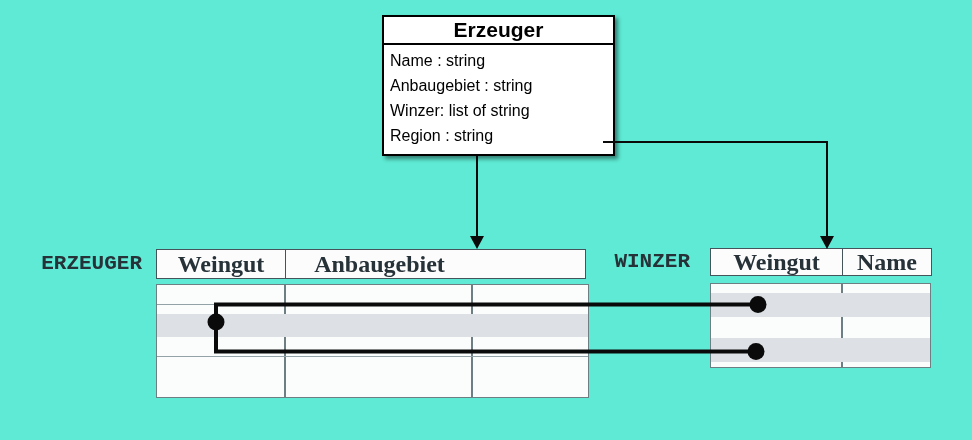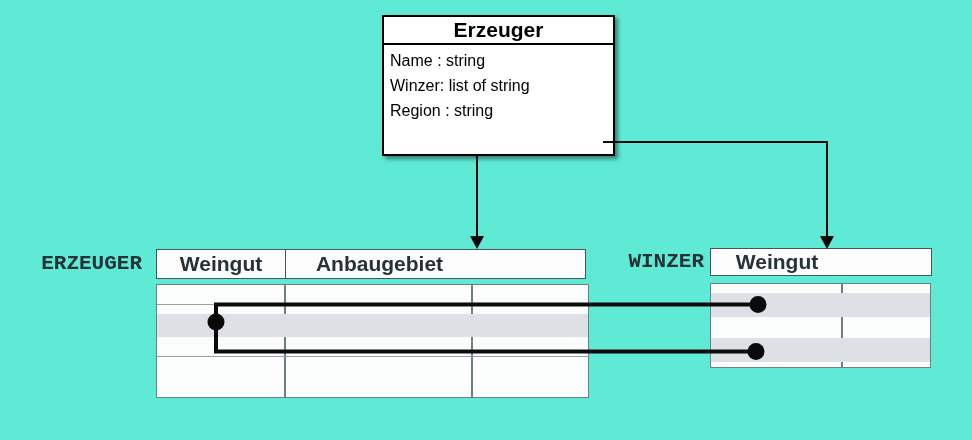--- a/index.html
+++ b/index.html
@@ -21,33 +21,33 @@
 
   
   svg.overlay{position:absolute;left:0;top:0;width:972px;height:440px;z-index:6;}
 
   
   .tbl-label{
     position:absolute;font-family:"Liberation Mono","DejaVu Sans Mono",monospace;
     font-weight:bold;font-size:21px;color:#263238;text-align:right;white-space:nowrap;
   }
   .lbl-erzeuger{left:28px;top:252px;width:114px;}
-  .lbl-winzer{left:598px;top:250px;width:106px;}
+  .lbl-winzer{left:584px;top:250px;width:106px;}
 
   
   .tbl-header{
     position:absolute;display:flex;box-sizing:border-box;
     border:1.5px solid #44545a;background:#fcfcfd;
   }
   .hdr-erzeuger{left:156px;top:249px;width:430px;height:30px;}
   .hdr-winzer{left:710px;top:248px;width:222px;height:28px;}
   .hdr-cell{
     box-sizing:border-box;height:100%;
-    font-family:Liberation Sans, sans-serif;font-weight:bold;
-    font-size:21px;color:#263238;text-align:center;
+    font-family:Liberation Serif, serif;font-weight:bold;
+    font-size:24px;color:#263238;text-align:center;
     display:flex;align-items:center;justify-content:center;
     border-right:1.5px solid #44545a;white-space:nowrap;overflow:hidden;
   }
   .hdr-cell:last-child{border-right:none;}
   .hdr-erzeuger .c1{width:129px;}
   .hdr-erzeuger .c2{width:187px;}
   .hdr-erzeuger .c3{flex:1;}
   .hdr-winzer .c1{width:132px;}
   .hdr-winzer .c2{flex:1;}
 
@@ -72,20 +72,21 @@
 </style>
 </head>
 <body>
 
 <div class="canvas">
 
   <div class="class-box">
     <div class="class-title">Erzeuger</div>
     <div class="class-attrs">
       <div class="class-attr">Name : string</div>
+      <div class="class-attr">Anbaugebiet : string</div>
       <div class="class-attr">Winzer: list of string</div>
       <div class="class-attr">Region : string</div>
     </div>
   </div>
 
   <div class="tbl-label lbl-erzeuger">ERZEUGER</div>
   <div class="tbl-header hdr-erzeuger">
     <div class="hdr-cell c1">Weingut</div>
     <div class="hdr-cell c2">Anbaugebiet</div>
   </div>
@@ -93,20 +94,21 @@
     <div class="col-sep sep1"></div>
     <div class="col-sep sep2"></div>
     <div class="gridline g1"></div>
     <div class="gridline g2"></div>
     <div class="row-highlight hl1"></div>
   </div>
 
   <div class="tbl-label lbl-winzer">WINZER</div>
   <div class="tbl-header hdr-winzer">
     <div class="hdr-cell c1">Weingut</div>
+    <div class="hdr-cell c2">Name</div>
   </div>
   <div class="tbl-body body-winzer">
     <div class="col-sep sep1"></div>
     <div class="row-highlight hl1"></div>
     <div class="row-highlight hl2"></div>
   </div>
 
   <svg class="overlay" viewBox="0 0 972 440">
 
     <g>

